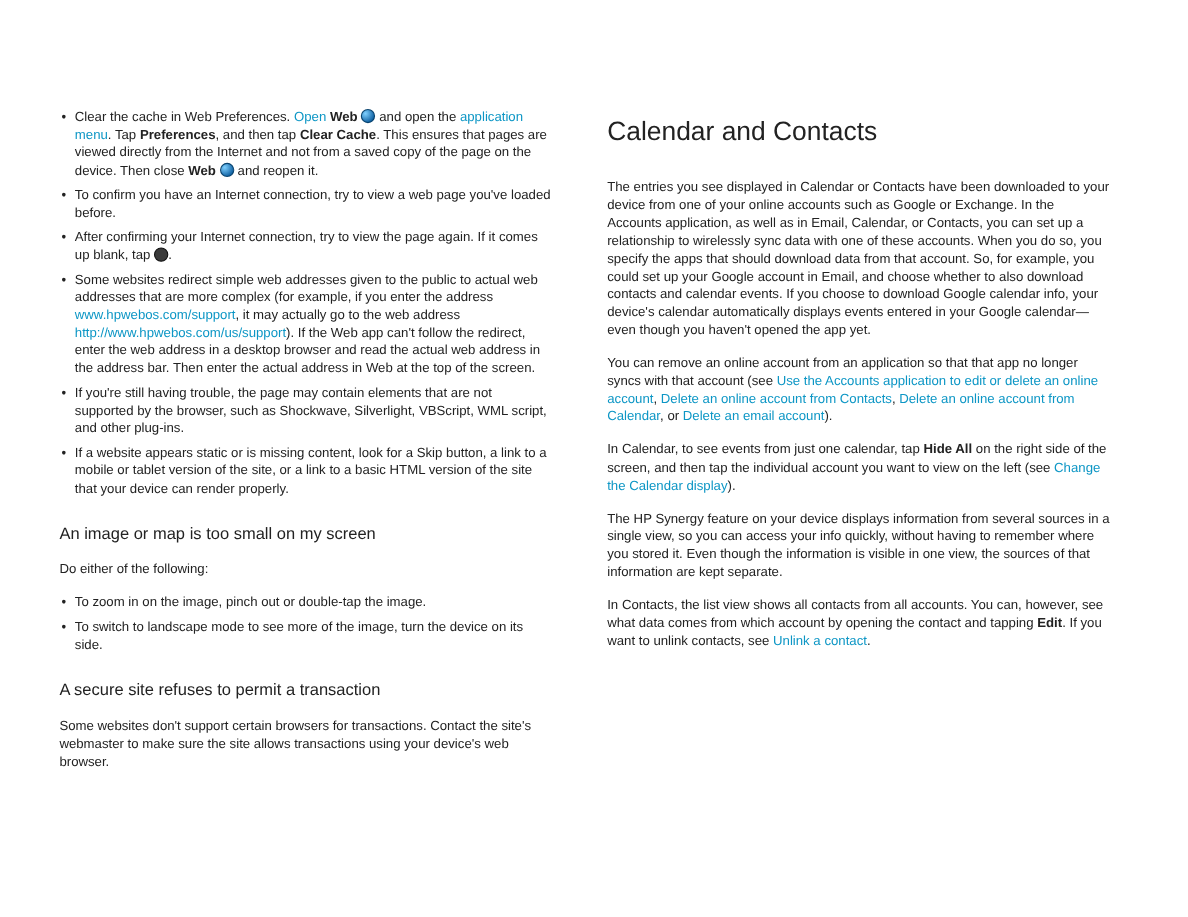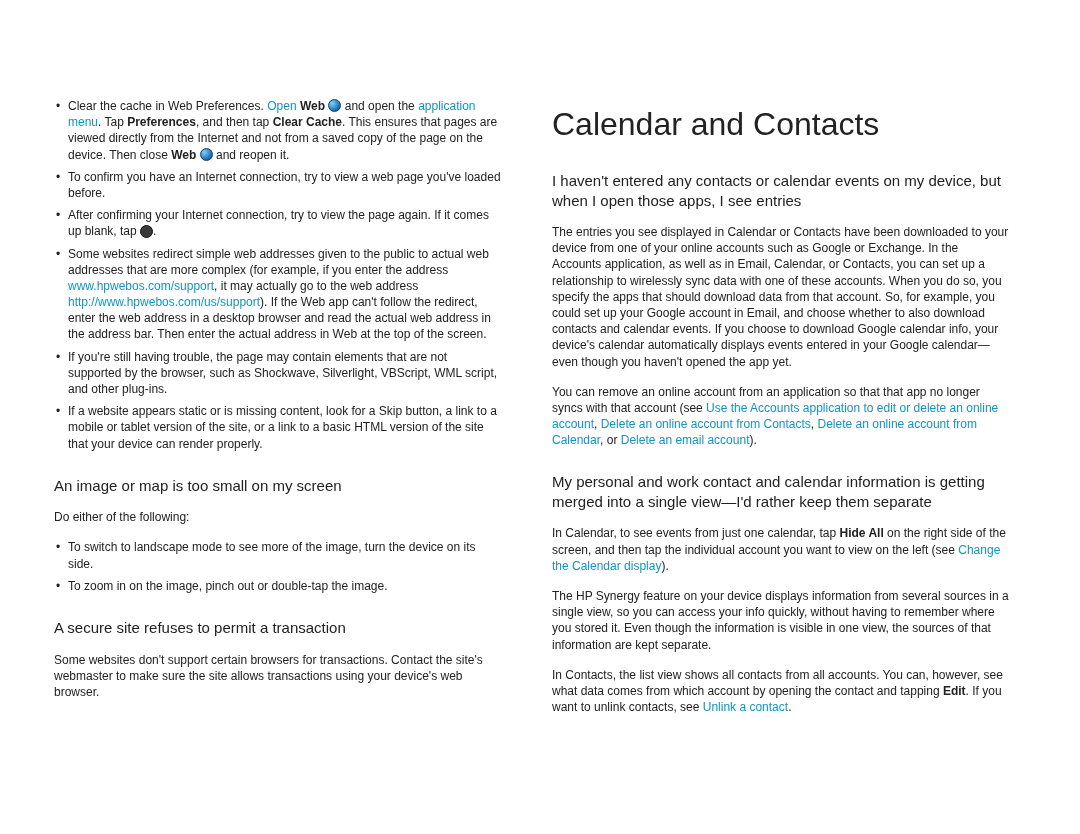--- a/index.html
+++ b/index.html
@@ -23,21 +23,21 @@
   .col {
     width: 50%;
     padding: 0 30px 0 30px;
     box-sizing: border-box;
   }
   .col-right {
     padding-left: 20px;
     padding-right: 30px;
   }
   h1 {
-    font-size: 32px;
+    font-size: 24px;
     font-weight: 400;
     margin: 8px 0 28px 0;
     color: #222;
   }
   h2 {
     font-size: 15px;
     font-weight: 400;
     margin: 24px 0 14px 0;
     line-height: 1.3;
   }
@@ -120,38 +120,36 @@
       <li>
         <span>Some websites redirect simple web addresses given to the public to actual web addresses that are more complex (for example, if you enter the address </span><span class="link">www.hpwebos.com/support</span><span>, it may actually go to the web address </span><span class="link">http://www.hpwebos.com/us/support</span><span>). If the Web app can't follow the redirect, enter the web address in a desktop browser and read the actual web address in the address bar. Then enter the actual address in Web at the top of the screen.</span>
       </li>
       <li>If you're still having trouble, the page may contain elements that are not supported by the browser, such as Shockwave, Silverlight, VBScript, WML script, and other plug-ins.</li>
       <li>If a website appears static or is missing content, look for a Skip button, a link to a mobile or tablet version of the site, or a link to a basic HTML version of the site that your device can render properly.</li>
     </ul>
 
     <h2>An image or map is too small on my screen</h2>
     <p>Do either of the following:</p>
     <ul>
+      <li>To zoom in on the image, pinch out or double-tap the image.</li>
       <li>To switch to landscape mode to see more of the image, turn the device on its side.</li>
-      <li>To zoom in on the image, pinch out or double-tap the image.</li>
     </ul>
 
     <h2>A secure site refuses to permit a transaction</h2>
     <p>Some websites don't support certain browsers for transactions. Contact the site's webmaster to make sure the site allows transactions using your device's web browser.</p>
   </div>
 
   <div class="col col-right">
     <h1>Calendar and Contacts</h1>
 
-    <h2>I haven't entered any contacts or calendar events on my device, but when I open those apps, I see entries</h2>
     <p>The entries you see displayed in Calendar or Contacts have been downloaded to your device from one of your online accounts such as Google or Exchange. In the Accounts application, as well as in Email, Calendar, or Contacts, you can set up a relationship to wirelessly sync data with one of these accounts. When you do so, you specify the apps that should download data from that account. So, for example, you could set up your Google account in Email, and choose whether to also download contacts and calendar events. If you choose to download Google calendar info, your device's calendar automatically displays events entered in your Google calendar—even though you haven't opened the app yet.</p>
     <p>
       <span>You can remove an online account from an application so that that app no longer syncs with that account (see </span><span class="link">Use the Accounts application to edit or delete an online account</span><span>, </span><span class="link">Delete an online account from Contacts</span><span>, </span><span class="link">Delete an online account from Calendar</span><span>, or </span><span class="link">Delete an email account</span><span>).</span>
     </p>
 
-    <h2>My personal and work contact and calendar information is getting merged into a single view—I'd rather keep them separate</h2>
     <p>
       <span>In Calendar, to see events from just one calendar, tap </span><b>Hide All</b><span> on the right side of the screen, and then tap the individual account you want to view on the left (see </span><span class="link">Change the Calendar display</span><span>).</span>
     </p>
     <p>The HP Synergy feature on your device displays information from several sources in a single view, so you can access your info quickly, without having to remember where you stored it. Even though the information is visible in one view, the sources of that information are kept separate.</p>
     <p>
       <span>In Contacts, the list view shows all contacts from all accounts. You can, however, see what data comes from which account by opening the contact and tapping </span><b>Edit</b><span>. If you want to unlink contacts, see </span><span class="link">Unlink a contact</span><span>.</span>
     </p>
   </div>
 
   <div class="footer">

